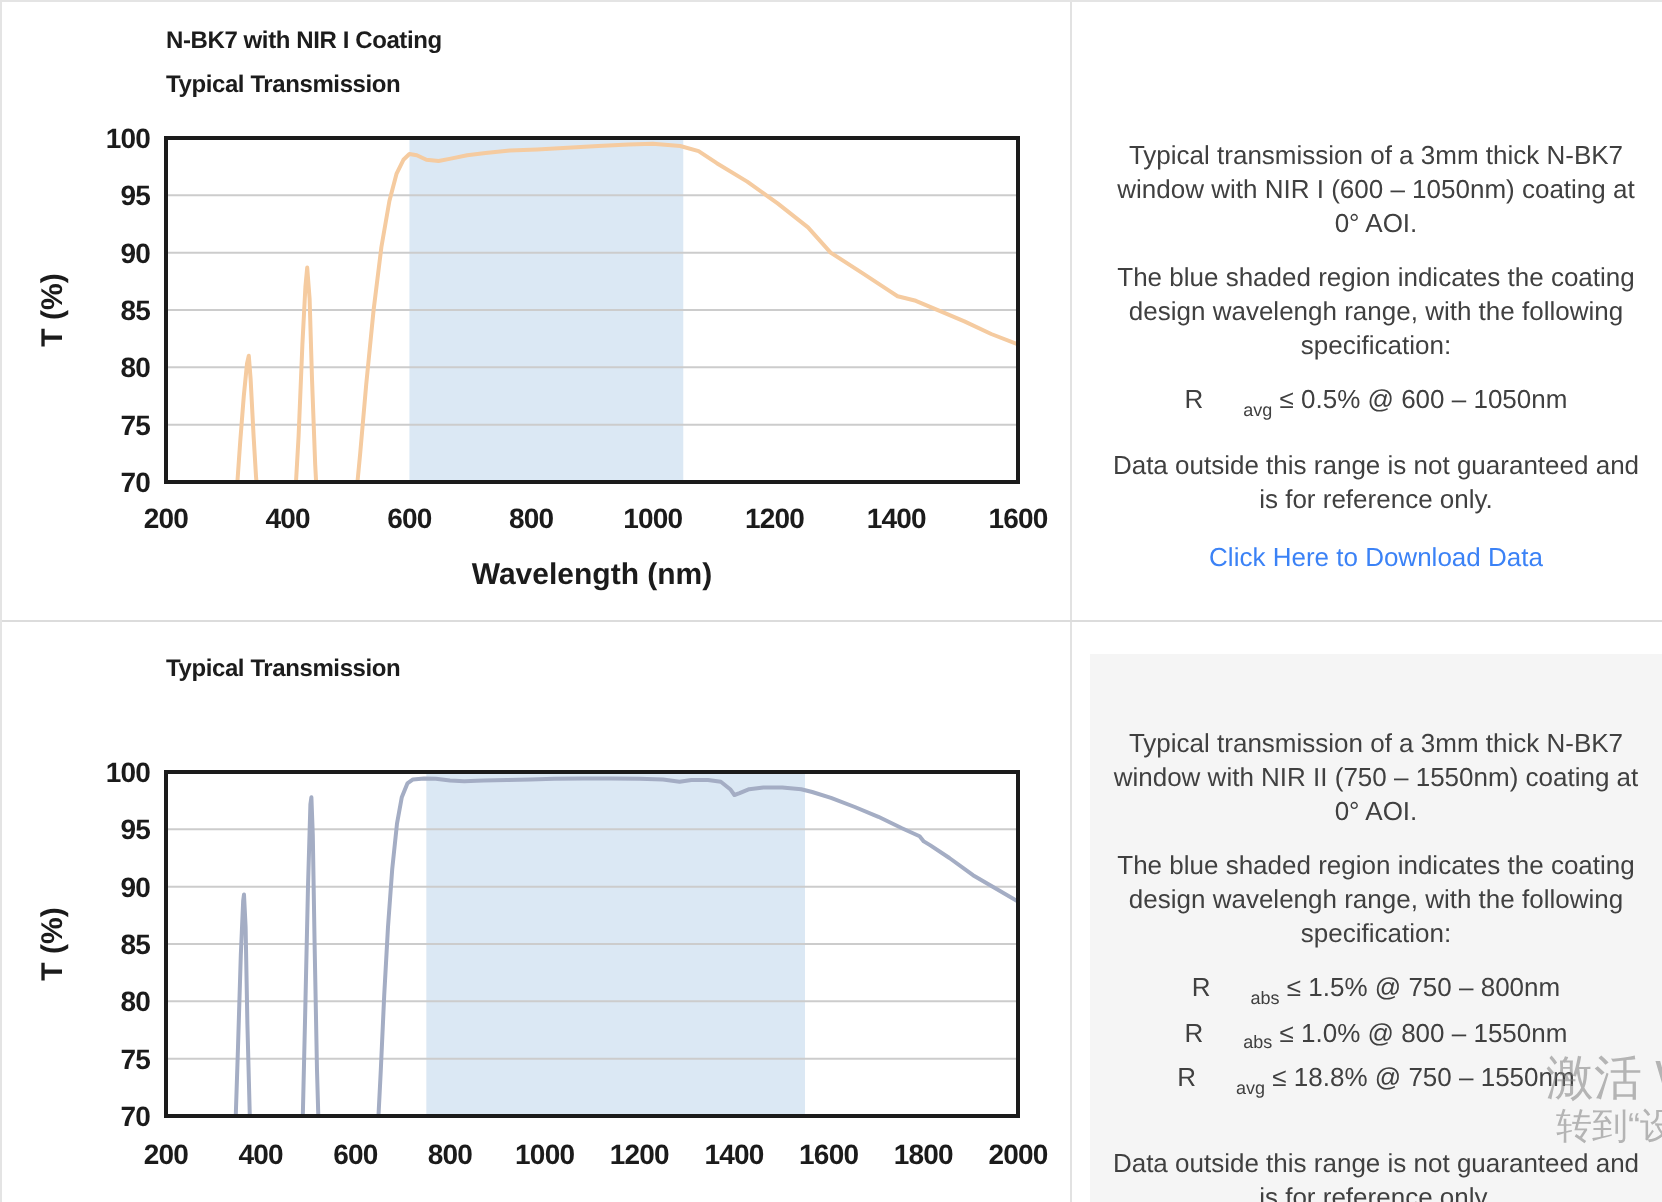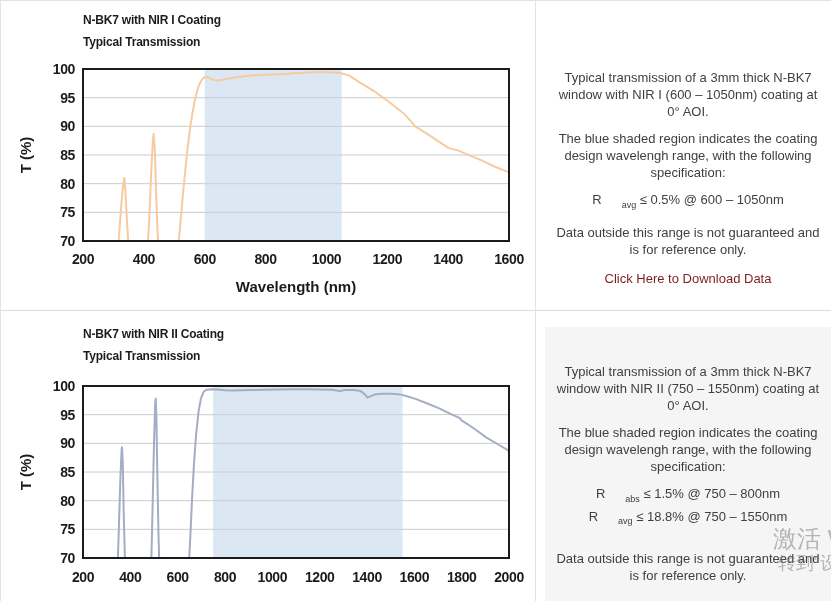--- a/index.html
+++ b/index.html
@@ -33,21 +33,21 @@
     font-size:13px;line-height:17px;
   }
   .panel-content.lower{padding-top:36px;}
   .panel-p{margin:0 0 10px 0;}
   .spec-line{margin:0;font-size:13px;line-height:17px;color:#404040;}
   .spec-block{margin:0 0 10px 0;}
   .spec-line sub{font-size:9px;padding-left:20px;}
   .gap-top{margin-top:20px;}
   .dl-link{
     display:inline-block;margin-top:2px;
-    color:#7f1d1d;text-decoration:none;font-size:13px;cursor:pointer;
+    color:#3b82f6;text-decoration:none;font-size:13px;cursor:pointer;
   }
   .chart-title{
     position:absolute;left:82px;width:426px;
     font-weight:bold;color:#1c1c1c;
     font-size:12px;line-height:22px;letter-spacing:-0.2px;
   }
   .t1{top:8px;}
   .t2{top:12px;}
   svg{position:absolute;left:0;top:0;display:block;}
   svg text{font-family:"Liberation Sans", sans-serif;}
@@ -114,21 +114,20 @@
           </div>
         <p class="panel-p">Data outside this range is not guaranteed and is for reference only.</p>
         <a class="dl-link">Click Here to Download Data</a>
       </div>
     </div>
   </div>
 
   <div class="row row2">
     <div class="chart-cell">
       <div class="chart-title t2">
-        <div>N-BK7 with NIR II Coating</div>
         <div>Typical Transmission</div>
       </div>
       <svg width="535" height="291">
           <defs>
             <clipPath id="clip1">
               <rect x="82" y="75" width="426" height="172"></rect>
             </clipPath>
           </defs>
           <rect x="212.16666666666669" y="75" width="189.33333333333331" height="172" fill="#dbe8f4"></rect>
           <line x1="82" x2="508" y1="218.33333333333334" y2="218.33333333333334" stroke="#cccccc" stroke-width="1"></line>
@@ -160,20 +159,21 @@
           <text x="30" y="161" text-anchor="middle" font-size="15" font-weight="bold" fill="#1b1b1b" transform="rotate(-90 30 161)">T (%)</text>
         </svg>
     </div>
     <div class="spacer"></div>
     <div class="panel-cell gray">
       <div class="panel-content lower">
         <p class="panel-p">Typical transmission of a 3mm thick N-BK7 window with NIR II (750 – 1550nm) coating at 0° AOI.</p>
         <p class="panel-p">The blue shaded region indicates the coating design wavelengh range, with the following specification:</p>
         <div class="spec-block">
             <div class="spec-line"><span>R</span><sub>abs</sub><span> ≤ 1.5% @ 750 – 800nm</span></div>
+            <div class="spec-line"><span>R</span><sub>abs</sub><span> ≤ 1.0% @ 800 – 1550nm</span></div>
             <div class="spec-line"><span>R</span><sub>avg</sub><span> ≤ 18.8% @ 750 – 1550nm</span></div>
           </div>
         <p class="panel-p gap-top">Data outside this range is not guaranteed and is for reference only.</p>
 
       </div>
     </div>
   </div>
 
   <div class="watermark wm1">激活 W</div>
   <div class="watermark wm2">转到“设</div>

